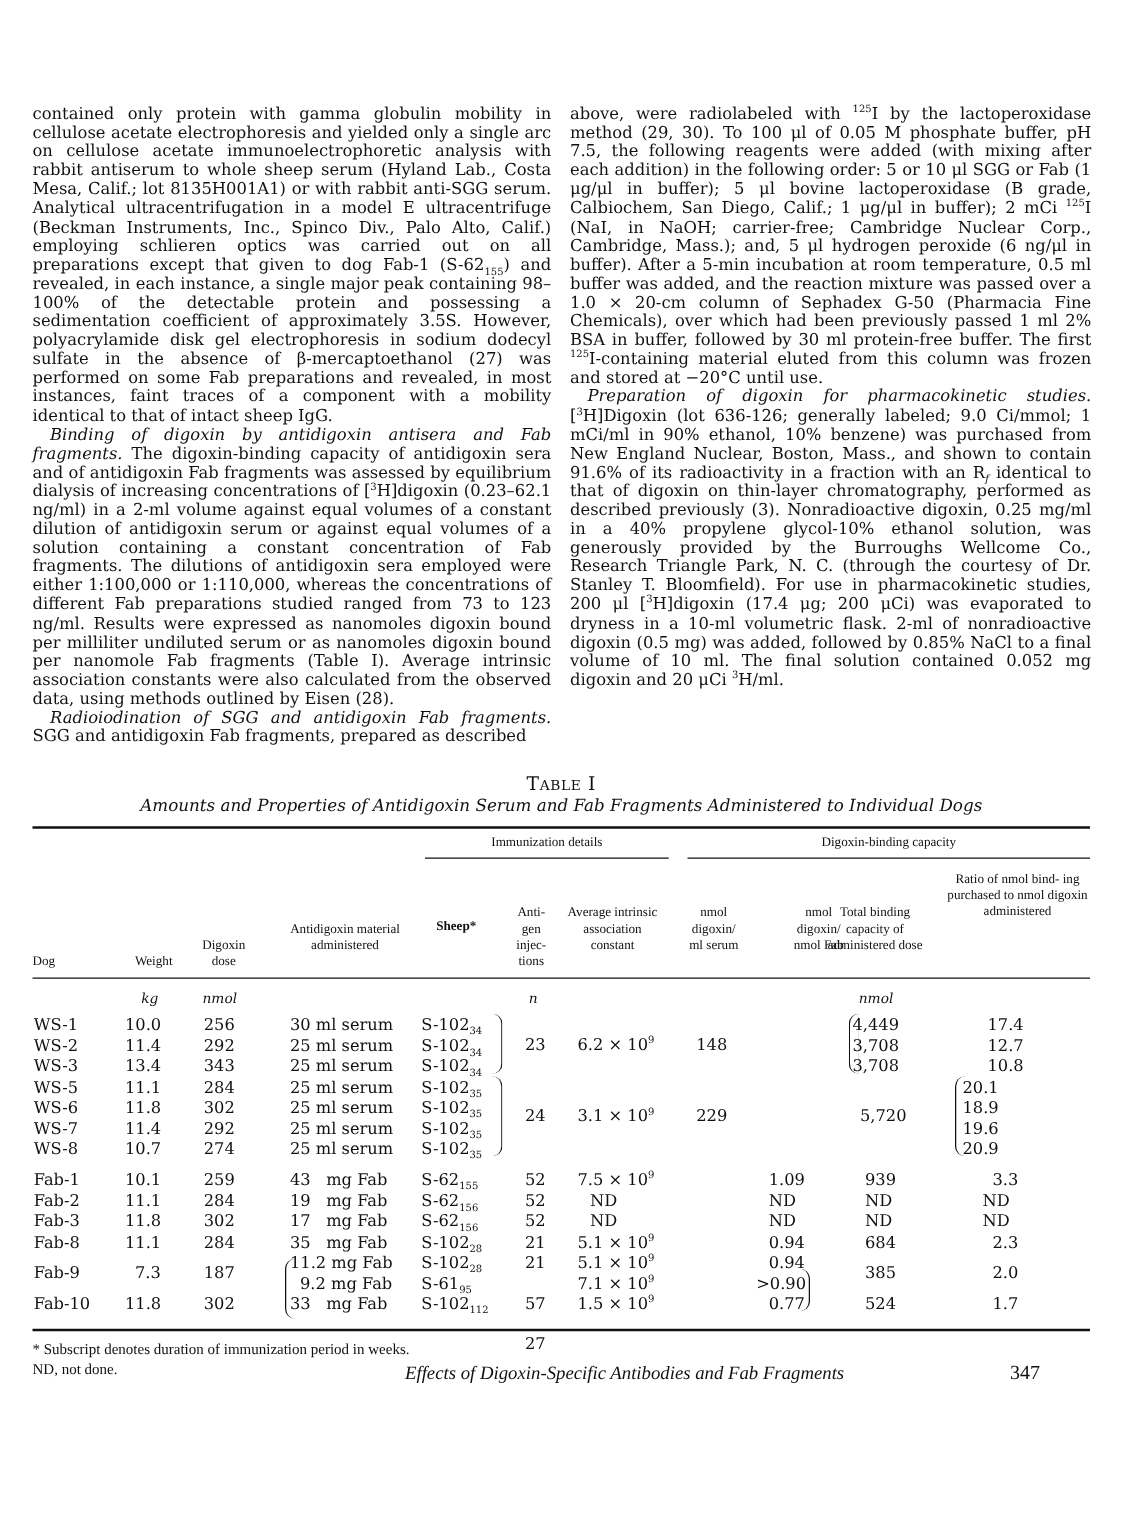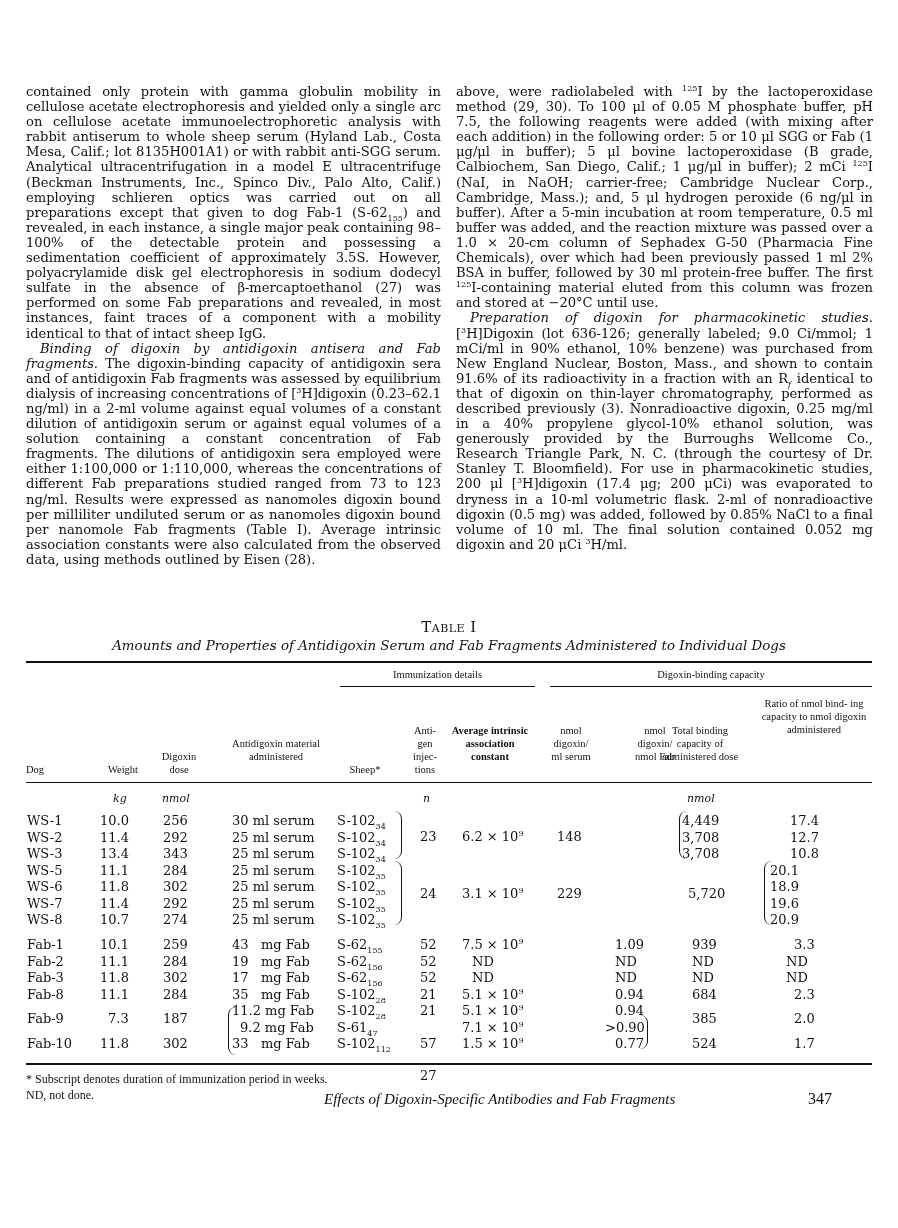--- a/index.html
+++ b/index.html
@@ -28,20 +28,21 @@
   .running { position: absolute; top: 1091px; left: 324px; font-family: "Liberation Serif", serif;
              font-style: italic; font-size: 15px; }
   .pageno { position: absolute; top: 1090px; left: 808px; font-family: "Liberation Serif", serif; font-size: 16px; }
 </style>
 </head>
 <body>
 
 <div class="col left">
   <p><span>contained only protein with gamma globulin mobility in cellulose acetate electrophoresis and yielded only a single arc on cellulose acetate immunoelectrophoretic analysis with rabbit antiserum to whole sheep serum (Hyland Lab., Costa Mesa, Calif.; lot 8135H001A1) or with rabbit anti-SGG serum. Analytical ultracentrifugation in a model E ultracentrifuge (Beckman Instruments, Inc., Spinco Div., Palo Alto, Calif.) employing schlieren optics was carried out on all preparations except that given to dog Fab-1 (S-62</span><sub>155</sub><span>) and revealed, in each instance, a single major peak containing 98–100% of the detectable protein and possessing a sedimentation coefficient of approximately 3.5S. However, polyacrylamide disk gel electrophoresis in sodium dodecyl sulfate in the absence of β-mercaptoethanol (27) was performed on some Fab preparations and revealed, in most instances, faint traces of a component with a mobility identical to that of intact sheep IgG.</span></p>
   <p class="indent"><span class="run-head">Binding of digoxin by antidigoxin antisera and Fab fragments.</span><span> The digoxin-binding capacity of antidigoxin sera and of antidigoxin Fab fragments was assessed by equilibrium dialysis of increasing concentrations of [</span><sup>3</sup><span>H]digoxin (0.23–62.1 ng/ml) in a 2-ml volume against equal volumes of a constant dilution of antidigoxin serum or against equal volumes of a solution containing a constant concentration of Fab fragments. The dilutions of antidigoxin sera employed were either 1:100,000 or 1:110,000, whereas the concentrations of different Fab preparations studied ranged from 73 to 123 ng/ml. Results were expressed as nanomoles digoxin bound per milliliter undiluted serum or as nanomoles digoxin bound per nanomole Fab fragments (Table I). Average intrinsic association constants were also calculated from the observed data, using methods outlined by Eisen (28).</span></p>
+  <p class="indent"><span class="run-head">Radioiodination of SGG and antidigoxin Fab fragments.</span><span> SGG and antidigoxin Fab fragments, prepared as described</span></p>
 </div>
 
 <div class="col right">
   <p><span>above, were radiolabeled with </span><sup>125</sup><span>I by the lactoperoxidase method (29, 30). To 100 μl of 0.05 M phosphate buffer, pH 7.5, the following reagents were added (with mixing after each addition) in the following order: 5 or 10 μl SGG or Fab (1 μg/μl in buffer); 5 μl bovine lactoperoxidase (B grade, Calbiochem, San Diego, Calif.; 1 μg/μl in buffer); 2 mCi </span><sup>125</sup><span>I (NaI, in NaOH; carrier-free; Cambridge Nuclear Corp., Cambridge, Mass.); and, 5 μl hydrogen peroxide (6 ng/μl in buffer). After a 5-min incubation at room temperature, 0.5 ml buffer was added, and the reaction mixture was passed over a 1.0 × 20-cm column of Sephadex G-50 (Pharmacia Fine Chemicals), over which had been previously passed 1 ml 2% BSA in buffer, followed by 30 ml protein-free buffer. The first </span><sup>125</sup><span>I-containing material eluted from this column was frozen and stored at −20°C until use.</span></p>
   <p class="indent"><span class="run-head">Preparation of digoxin for pharmacokinetic studies.</span><span> [</span><sup>3</sup><span>H]Digoxin (lot 636-126; generally labeled; 9.0 Ci/mmol; 1 mCi/ml in 90% ethanol, 10% benzene) was purchased from New England Nuclear, Boston, Mass., and shown to contain 91.6% of its radioactivity in a fraction with an R</span><sub style="font-style:italic">f</sub><span> identical to that of digoxin on thin-layer chromatography, performed as described previously (3). Nonradioactive digoxin, 0.25 mg/ml in a 40% propylene glycol-10% ethanol solution, was generously provided by the Burroughs Wellcome Co., Research Triangle Park, N. C. (through the courtesy of Dr. Stanley T. Bloomfield). For use in pharmacokinetic studies, 200 μl [</span><sup>3</sup><span>H]digoxin (17.4 μg; 200 μCi) was evaporated to dryness in a 10-ml volumetric flask. 2-ml of nonradioactive digoxin (0.5 mg) was added, followed by 0.85% NaCl to a final volume of 10 ml. The final solution contained 0.052 mg digoxin and 20 μCi </span><sup>3</sup><span>H/ml.</span></p>
 </div>
 
 <div class="tbl-title"><span>T</span><span class="sc">able I</span></div>
 <div class="tbl-caption">Amounts and Properties of Antidigoxin Serum and Fab Fragments Administered to Individual Dogs</div>
 
@@ -51,27 +52,27 @@
 <div class="rule" style="top:782px;left:26px;width:846px;border-top-width:1.5px;"></div>
 <div class="rule" style="top:1063px;left:26px;width:846px;"></div>
 
 <div class="th" style="top:668px;left:340px;width:195px;">Immunization details</div>
 <div class="th" style="top:668px;left:550px;width:322px;">Digoxin-binding capacity</div>
 
 <div class="th" style="top:763px;left:26px;width:40px;text-align:left;">Dog</div>
 <div class="th" style="top:763px;left:98px;width:50px;">Weight</div>
 <div class="th" style="top:750px;left:158px;width:42px;">Digoxin dose</div>
 <div class="th" style="top:737px;left:228px;width:96px;">Antidigoxin material administered</div>
-<div class="th" style="top:763px;left:335px;width:60px;">Sheep*</div>
+<div class="th" style="top:735px;left:335px;width:60px;font-weight:bold;">Sheep*</div>
 <div class="th" style="top:724px;left:408px;width:34px;">Anti- gen injec- tions</div>
-<div class="th" style="top:724px;left:450px;width:80px;font-weight:bold;">Average intrinsic association constant</div>
+<div class="th" style="top:724px;left:450px;width:80px;">Average intrinsic association constant</div>
 <div class="th" style="top:724px;left:548px;width:46px;">nmol digoxin/ ml serum</div>
 <div class="th" style="top:724px;left:604px;width:48px;margin-left:27px;">nmol digoxin/ nmol Fab</div>
 <div class="th" style="top:724px;left:660px;width:80px;">Total binding capacity of administered dose</div>
-<div class="th" style="top:697px;left:756px;width:116px;">Ratio of nmol bind- ing capacity to nmol digoxin administered</div>
+<div class="th" style="top:697px;left:756px;width:116px;">Ratio of nmol bind- ing purchased to nmol digoxin administered</div>
 
 <div class="unit" style="left:113px;">kg</div>
 <div class="unit" style="left:162px;">nmol</div>
 <div class="unit" style="left:423px;">n</div>
 <div class="unit" style="left:687px;">nmol</div>
 
 <div id="tbody">
     <div class="cell" style="top: 813px; left: 27px;">WS-1</div>
     <div class="cell" style="top: 813px; left: 100px;">10.0</div>
     <div class="cell" style="top: 813px; left: 163px;">256</div>
@@ -161,21 +162,21 @@
     <div class="cell" style="top: 1011px; left: 108px;">7.3</div>
     <div class="cell" style="top: 1011px; left: 163px;">187</div>
     <div class="cell" style="top: 1003px; left: 232px; white-space: pre;">11.2 mg Fab</div>
     <div class="cell" style="top: 1003px; left: 337px;"><span>S-102</span><sub>28</sub></div>
     <div class="cell" style="top: 1003px; left: 420px;">21</div>
     <div class="cell" style="top: 1003px; left: 462px;"><span>5.1 × 10</span><sup>9</sup></div>
     <div class="cell" style="top: 1003px; left: 615px;">0.94</div>
     <div class="cell" style="top: 1011px; left: 692px;">385</div>
     <div class="cell" style="top: 1011px; left: 794px;">2.0</div>
     <div class="cell" style="top: 1019.5px; left: 240px; white-space: pre;">9.2 mg Fab</div>
-    <div class="cell" style="top: 1019.5px; left: 337px;"><span>S-61</span><sub>47</sub></div>
+    <div class="cell" style="top: 1019.5px; left: 337px;"><span>S-61</span><sub>95</sub></div>
     <div class="cell" style="top: 1068px; left: 420px;">27</div>
     <div class="cell" style="top: 1019.5px; left: 462px;"><span>7.1 × 10</span><sup>9</sup></div>
     <div class="cell" style="top: 1019.5px; left: 605px;">&gt;0.90</div>
     <div class="cell" style="top: 1036px; left: 27px;">Fab-10</div>
     <div class="cell" style="top: 1036px; left: 100px;">11.8</div>
     <div class="cell" style="top: 1036px; left: 163px;">302</div>
     <div class="cell" style="top: 1036px; left: 232px; white-space: pre;">33   mg Fab</div>
     <div class="cell" style="top: 1036px; left: 337px;"><span>S-102</span><sub>112</sub></div>
     <div class="cell" style="top: 1036px; left: 420px;">57</div>
     <div class="cell" style="top: 1036px; left: 462px;"><span>1.5 × 10</span><sup>9</sup></div>

